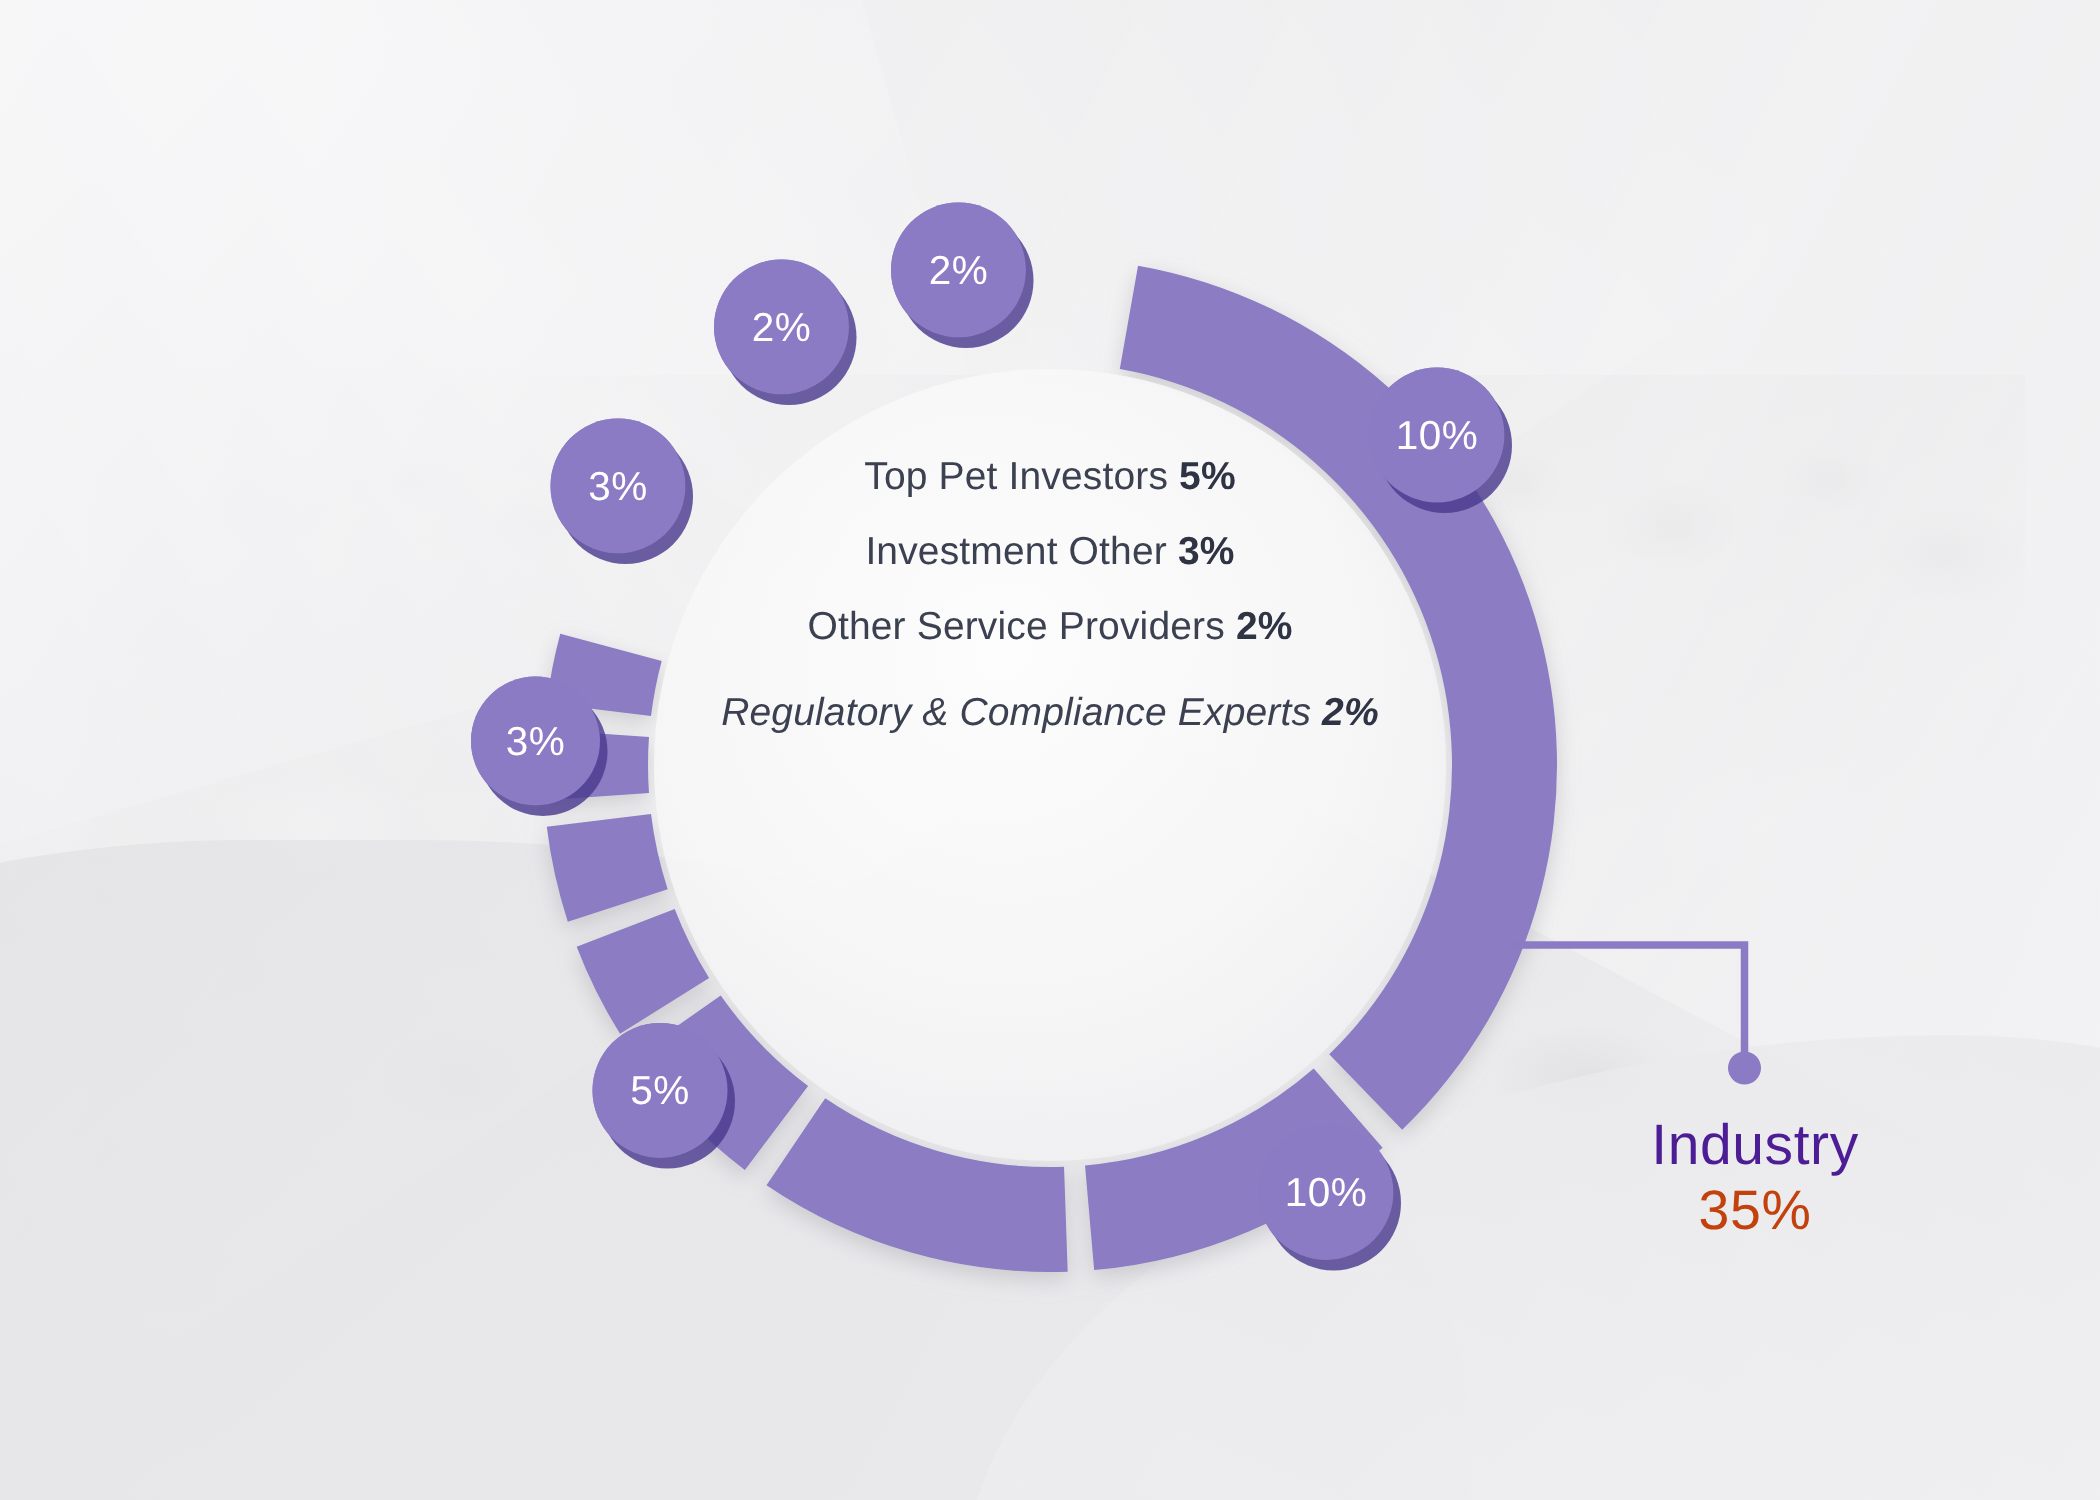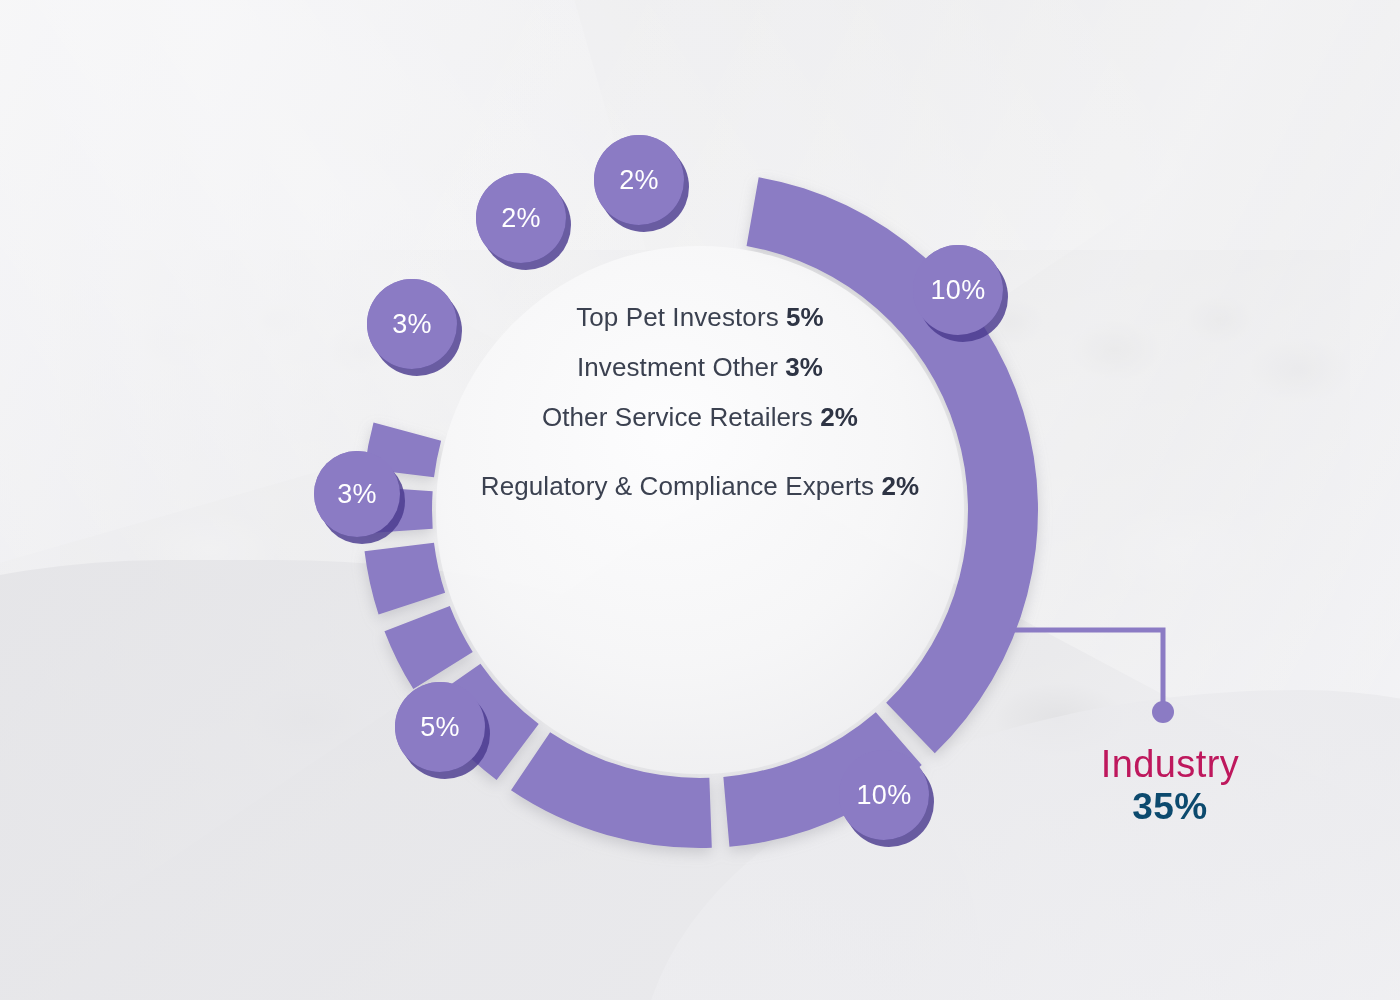--- a/index.html
+++ b/index.html
@@ -149,21 +149,22 @@
     line-height: 1.93;
     letter-spacing: 0.1px;
     font-weight: 400;
   }
   #center-labels .row {
     white-space: nowrap;
   }
   #center-labels .row.wrap {
     white-space: normal;
     line-height: 1.52;
-    margin-top: 24px;
+    margin-top: 12px;
+    font-style: italic;
   }
   #center-labels .pct {
     font-weight: 700;
     color: #2e3444;
   }
 
   
   .bubble {
     position: absolute;
     border-radius: 50%;
@@ -202,29 +203,29 @@
   #callout-label {
     position: absolute;
     left: 1010px;
     top: 742px;
     width: 320px;
     text-align: center;
     z-index: 7;
   }
   #callout-title {
     font-size: 38px;
-    color: #be185d;
+    color: #4c1d95;
     font-weight: 400;
     letter-spacing: 0.4px;
     line-height: 1.16;
   }
   #callout-value {
     font-size: 37px;
-    color: #0c4a6e;
-    font-weight: 700;
+    color: #c2410c;
+    font-weight: 400;
     letter-spacing: 0.4px;
     line-height: 1.16;
   }
 </style>
 </head>
 <body>
 
 <div id="infographic">
 
   <div class="bg-layer">
@@ -273,21 +274,21 @@
   <div id="center-labels">
     <div class="row">
       <span>Top Pet Investors</span>
       <span class="pct">5%</span>
     </div>
     <div class="row">
       <span>Investment Other</span>
       <span class="pct">3%</span>
     </div>
     <div class="row">
-      <span>Other Service Retailers</span>
+      <span>Other Service Providers</span>
       <span class="pct">2%</span>
     </div>
     <div class="row wrap">
       <span>Regulatory &amp; Compliance Experts</span>
       <span class="pct">2%</span>
     </div>
   </div>
 
   <div id="bubble-layer">
       <div class="bubble" style="left: 913px; top: 245px; width: 90px; height: 90px;">

